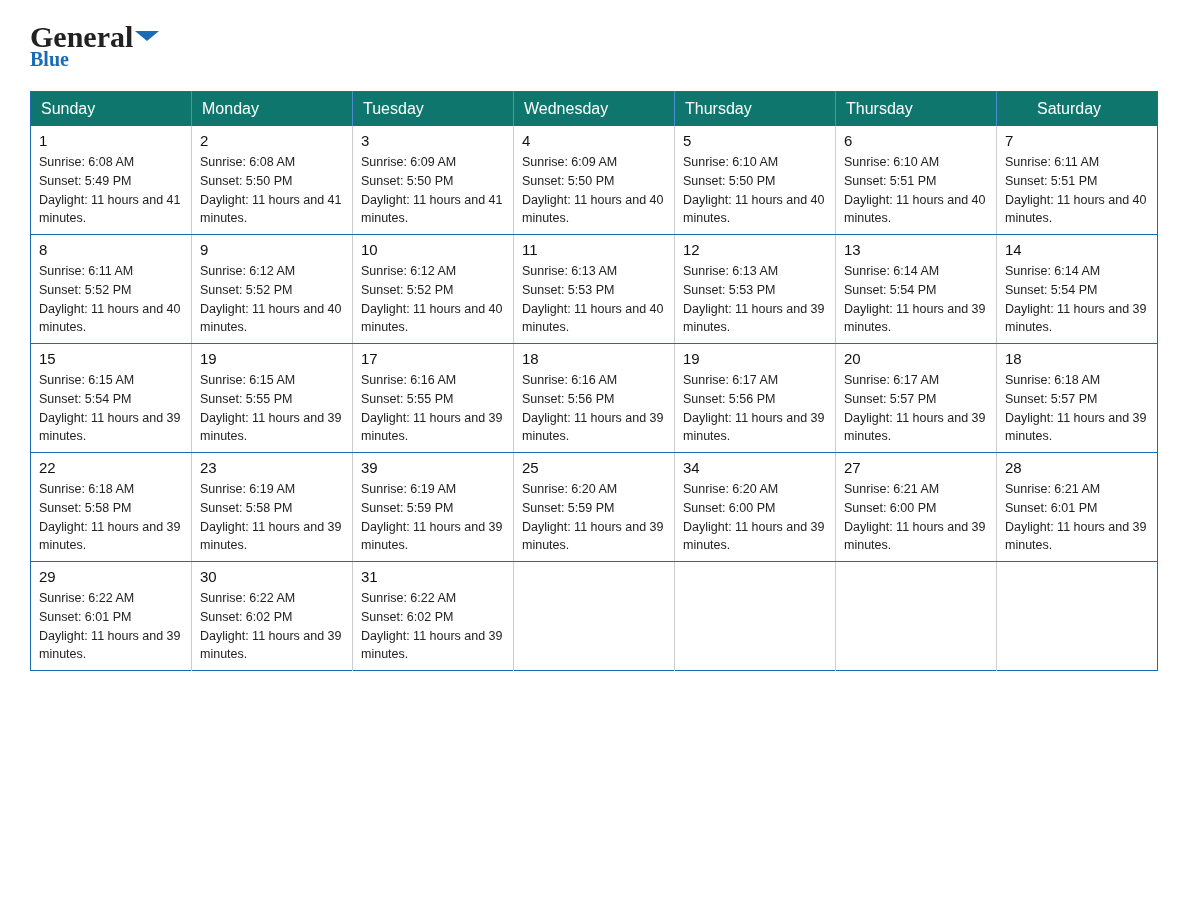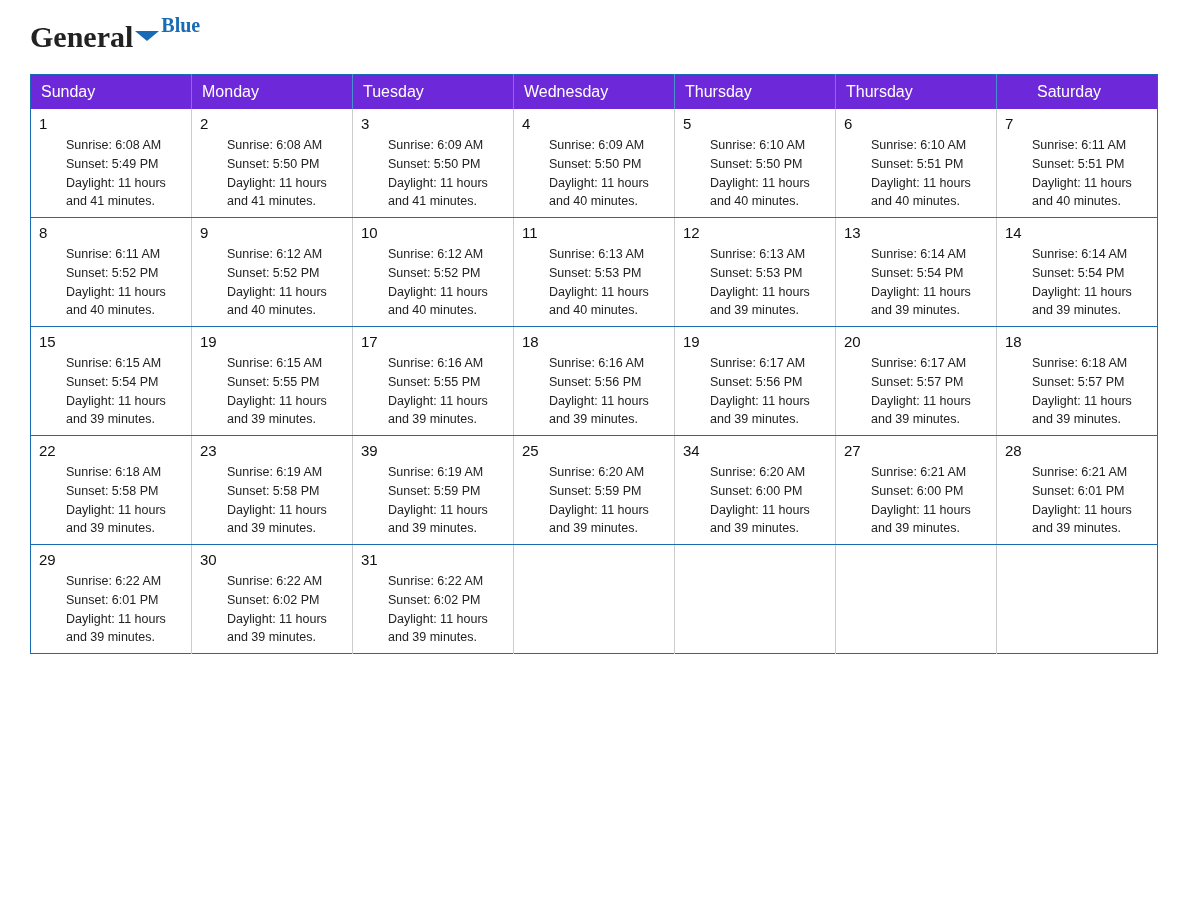--- a/index.html
+++ b/index.html
@@ -29,21 +29,21 @@
       font-size: 22px;
       font-weight: normal;
       color: #333;
     }
     .calendar {
       width: 100%;
       border-collapse: collapse;
       border: 1px solid #1a6bb5;
     }
     .calendar th {
-      background-color: #6d28d9;
+      background-color: #0f766e;
       color: #fff;
       padding: 8px 10px;
       text-align: left;
       font-size: 16px;
       font-weight: normal;
       border-right: 1px solid #4a8fd0;
     }
     .calendar th:last-child {
       border-right: none;
       padding-left: 40px;
@@ -67,28 +67,27 @@
     .day-number {
       font-size: 15px;
       font-weight: normal;
       margin-bottom: 4px;
       color: #111;
     }
     .day-info {
       font-size: 12.5px;
       line-height: 1.5;
       color: #222;
-      margin-left: 27px;
     }
     .empty-cell {
       background: #fff;
     }
     .logo-full {
       display: flex;
-      flex-direction: row;
+      flex-direction: column;
     }
     .logo-line1 {
       display: flex;
       align-items: center;
       font-family: Georgia, serif;
       font-size: 30px;
       font-weight: bold;
       color: #222;
     }
     .logo-line2 {

